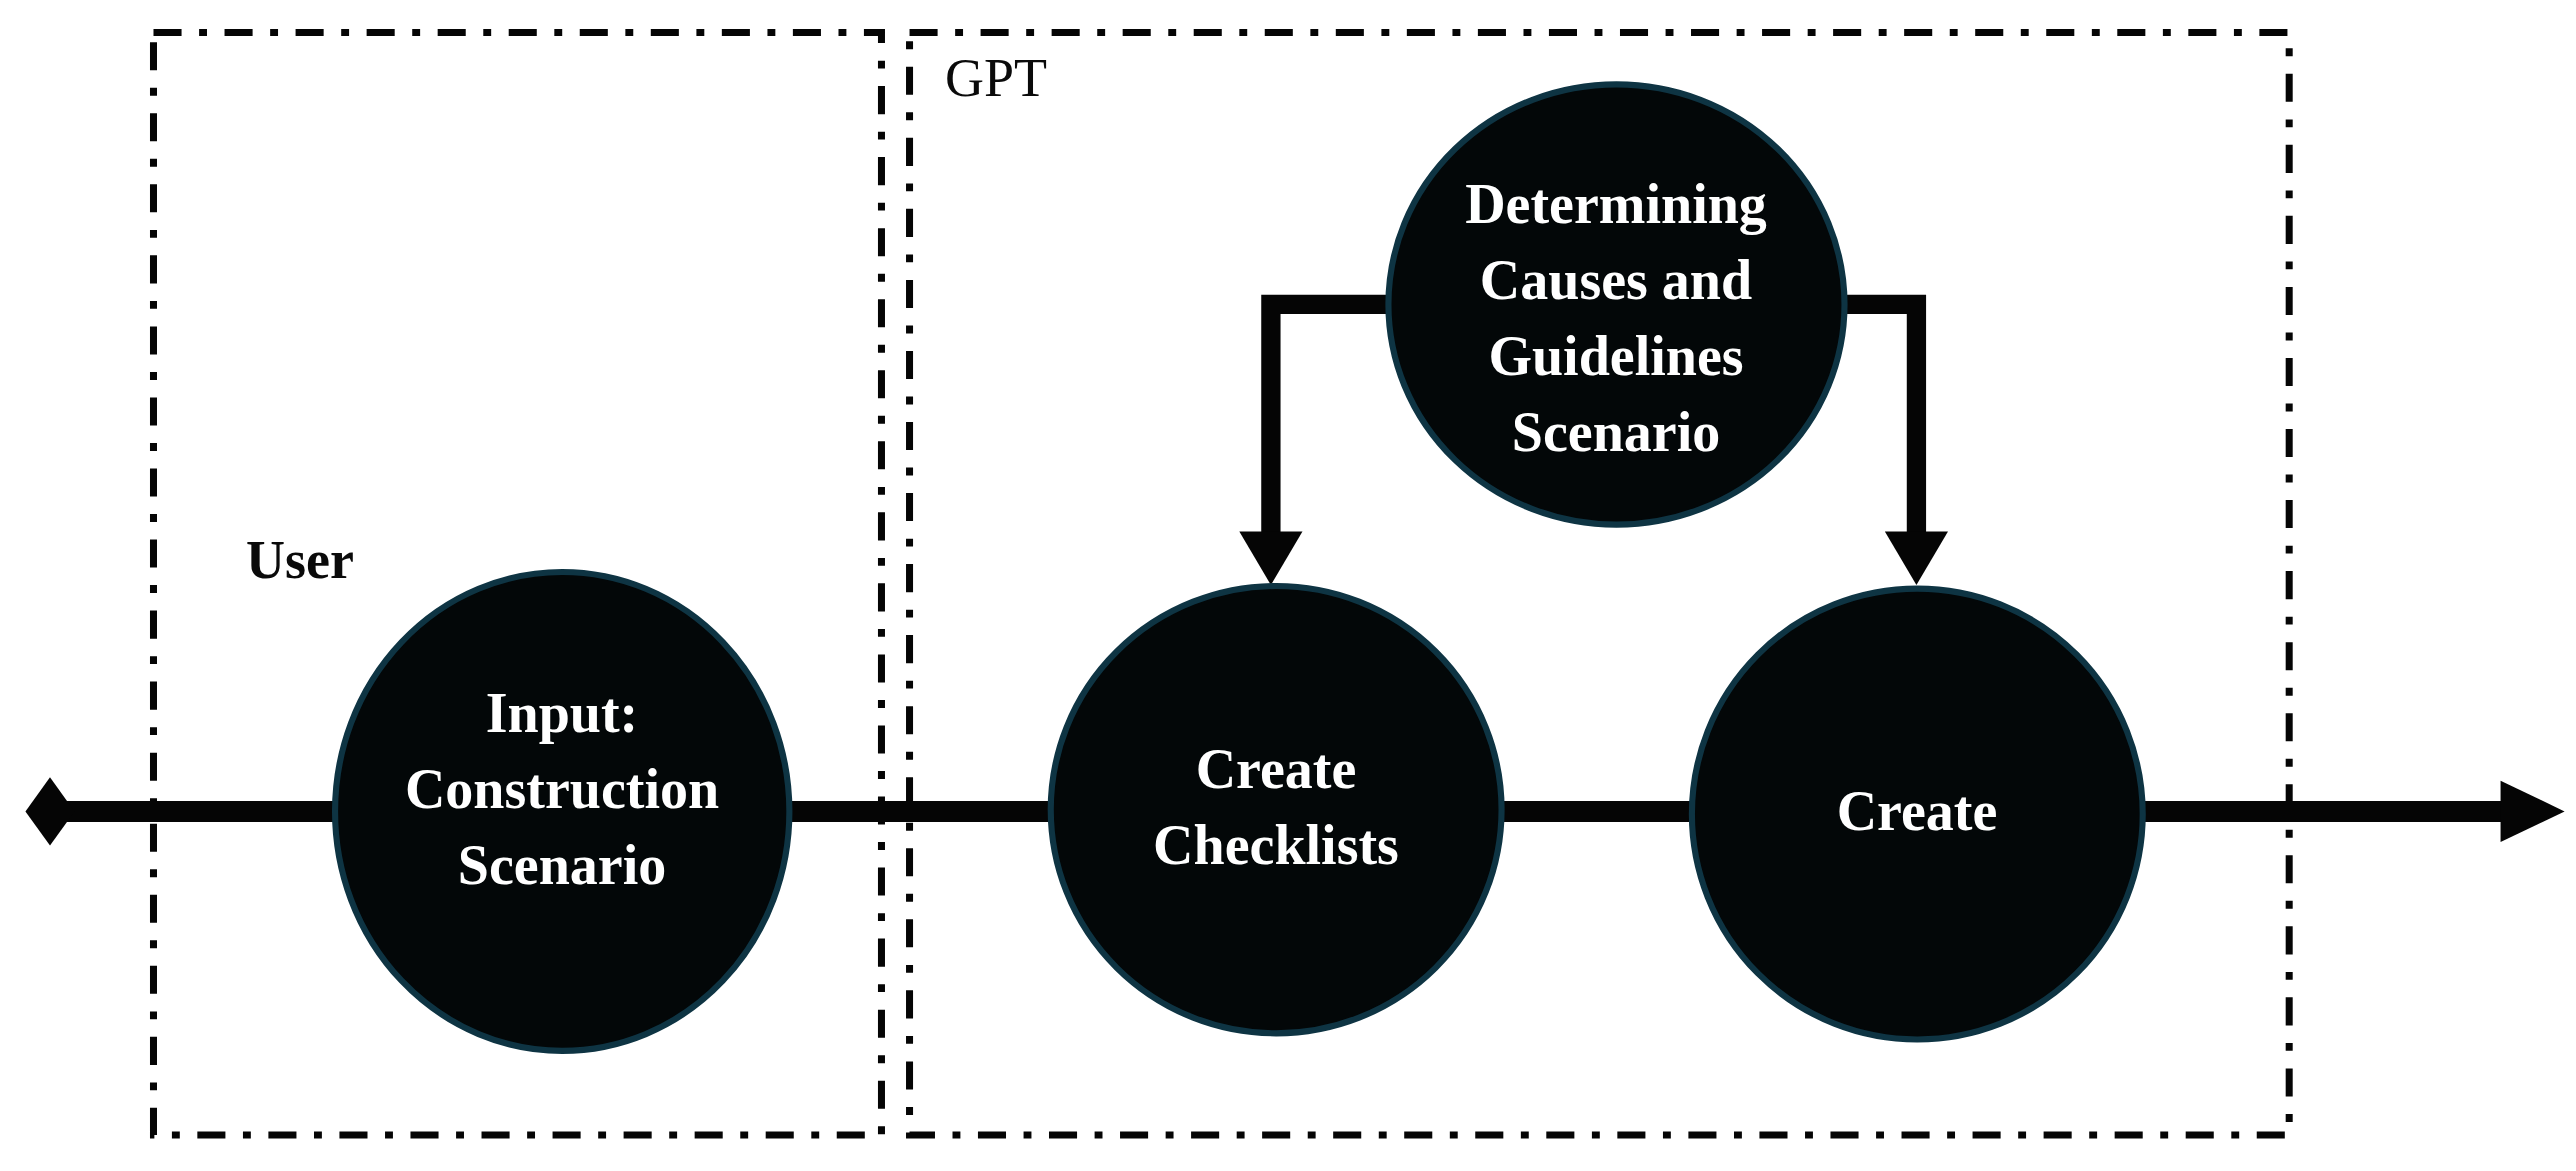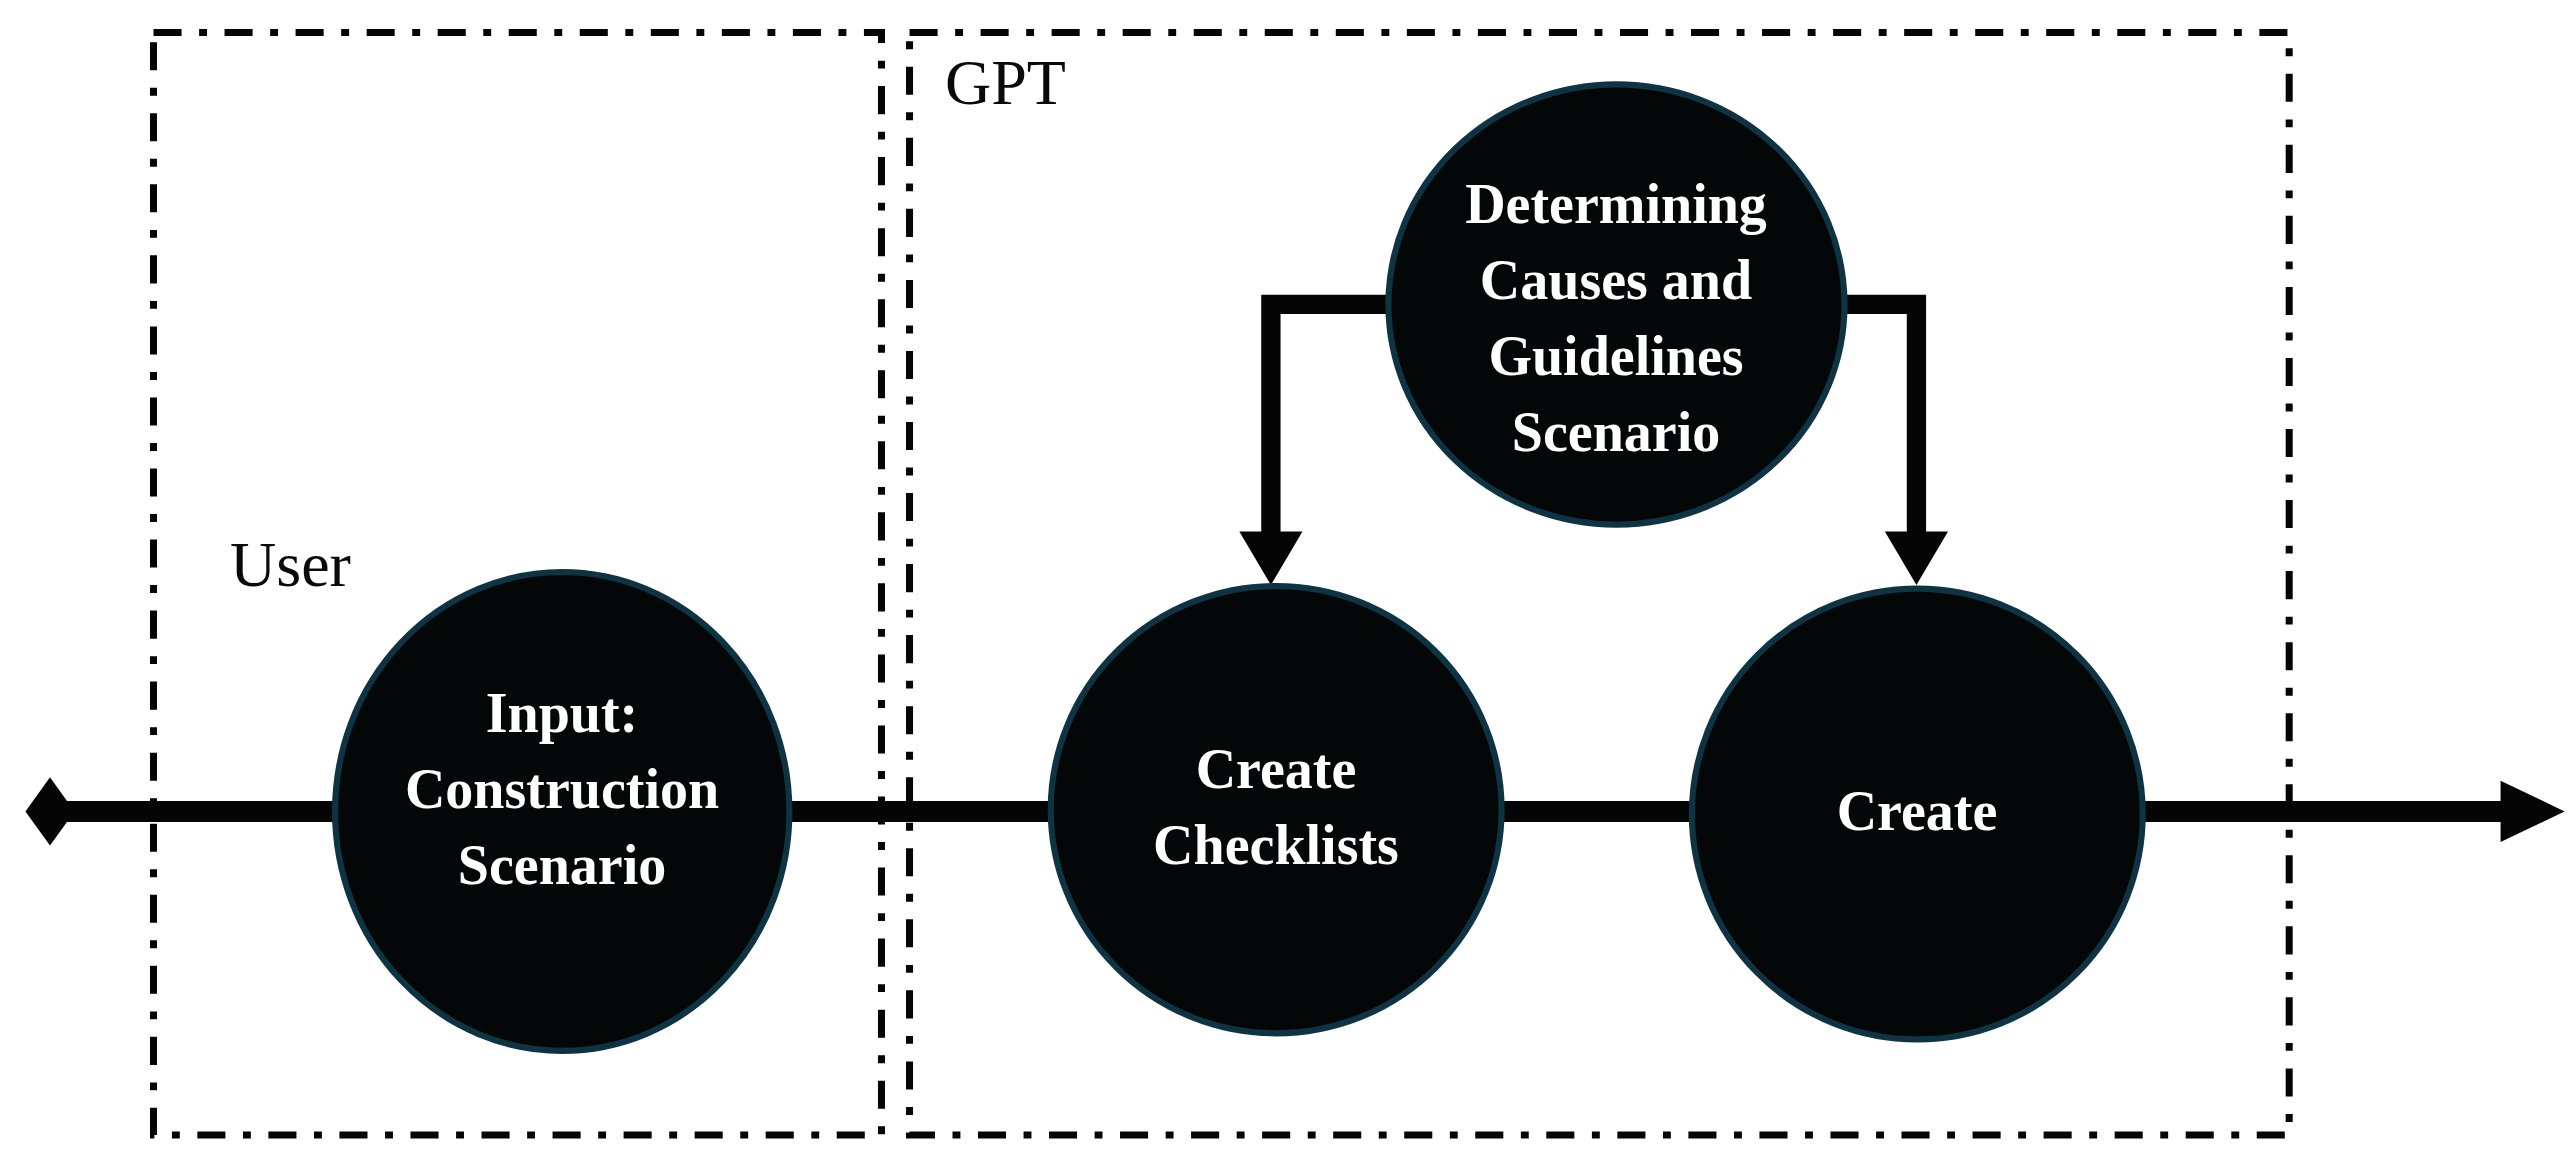--- a/index.html
+++ b/index.html
@@ -15,21 +15,21 @@
     font-family: "Liberation Serif", "DejaVu Serif", serif;
     overflow: hidden;
   }
   #diagram-svg {
     position: absolute;
     left: 0;
     top: 0;
   }
   .lane-label {
     position: absolute;
-    font-size: 64px;
+    font-size: 54px;
     line-height: 1;
     color: #0a0a0a;
     white-space: nowrap;
   }
   .node-label {
     position: absolute;
     transform: translate(-50%, -50%);
     text-align: center;
     color: #ffffff;
     font-weight: bold;
@@ -56,21 +56,21 @@
     <polygon points="1413,606 1485,606 1449,667" fill="#050505"></polygon>
     <path d="M 2095 347 L 2185 347 L 2185 612" fill="none" stroke="#050505" stroke-width="22" stroke-linejoin="miter"></path>
     <polygon points="2149,606 2221,606 2185,667" fill="#050505"></polygon>
 
     <ellipse cx="641" cy="925" rx="259" ry="273" fill="#030708" stroke="#0e3443" stroke-width="7"></ellipse>
     <ellipse cx="1843" cy="347" rx="260" ry="251" fill="#030708" stroke="#0e3443" stroke-width="7"></ellipse>
     <ellipse cx="1455" cy="923" rx="257" ry="255" fill="#030708" stroke="#0e3443" stroke-width="7"></ellipse>
     <ellipse cx="2186" cy="928" rx="257" ry="257" fill="#030708" stroke="#0e3443" stroke-width="7"></ellipse>
   </svg>
 
-  <div class="lane-label" style="left:230px; top:533px;">User</div>
+  <div class="lane-label" style="left:246px; top:533px;font-weight:bold;">User</div>
   <div class="lane-label" style="left:945px; top:51px;">GPT</div>
 
   <div class="node-label" style="left:562px; top:789px;">
     <div>Input:</div>
     <div>Construction</div>
     <div>Scenario</div>
   </div>
 
   <div class="node-label" style="left:1616px; top:318px;">
     <div>Determining</div>

